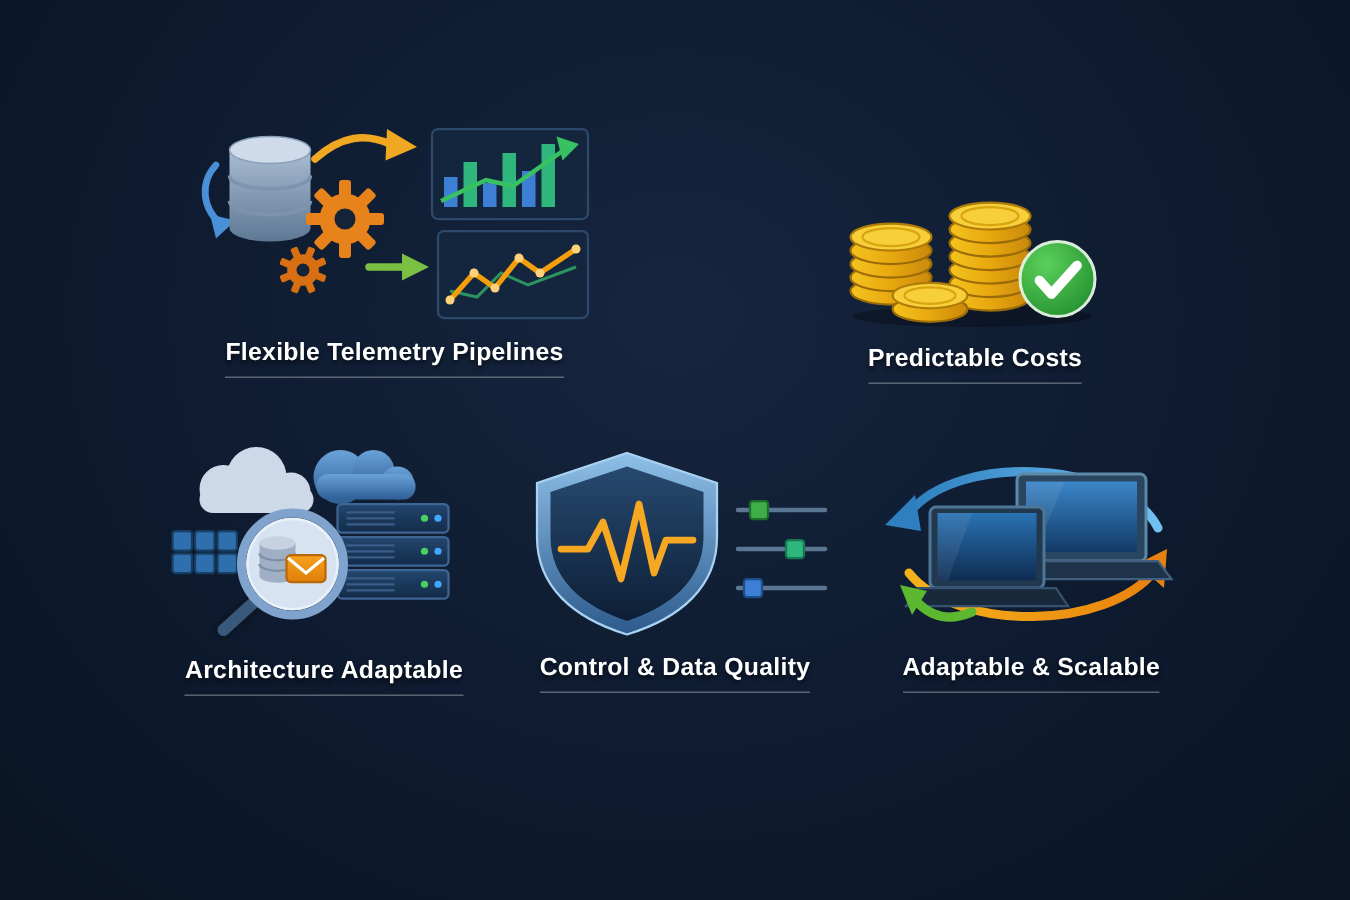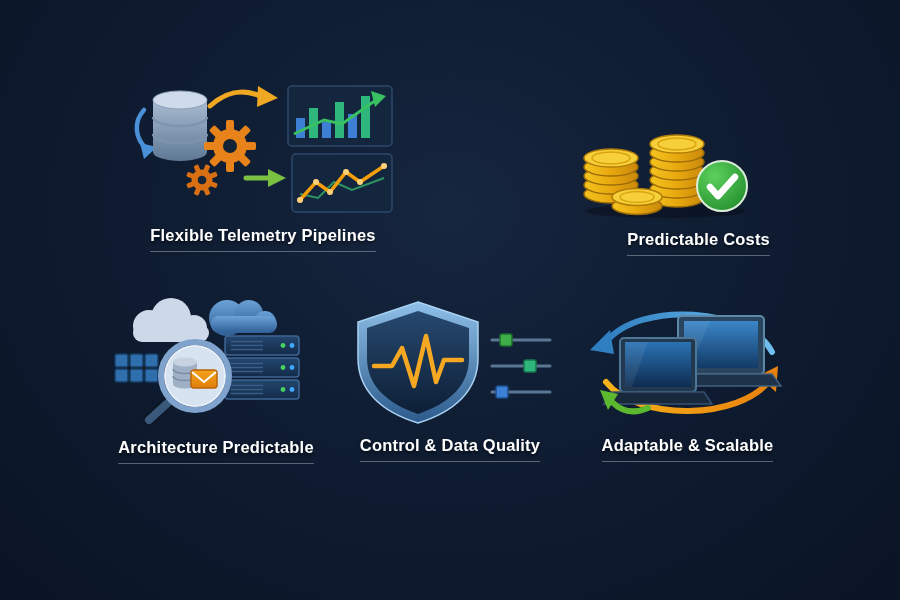--- a/index.html
+++ b/index.html
@@ -28,21 +28,21 @@
     padding-bottom: 6px;
     color: #ffffff;
     font-size: 16.5px;
     font-weight: 700;
     letter-spacing: 0.2px;
     white-space: nowrap;
     text-shadow: 0 2px 3px rgba(0,0,0,0.6);
     border-bottom: 1px solid rgba(255,255,255,0.32);
   }
   #f1 { left: 118px; top: 84px;  width: 290px; }
-  #f2 { left: 530px; top: 92px;  width: 240px; align-items: flex-end; }
+  #f2 { left: 530px; top: 92px;  width: 240px; }
   #f3 { left: 96px;  top: 288px; width: 240px; }
   #f4 { left: 340px; top: 298px; width: 220px; }
   #f5 { left: 580px; top: 298px; width: 215px; }
 </style>
 </head>
 <body>
 
 <div class="canvas">
 
   <div class="feature" id="f1">
@@ -254,21 +254,21 @@
             <g>
               <rect x="92" y="82" width="26" height="18" rx="3" fill="url(#env3)" stroke="#b96607" stroke-width="1.5"></rect>
               <polyline points="93,84 105,94 117,84" fill="none" stroke="#ffffff" stroke-width="2"></polyline>
             </g>
           </g>
           <circle cx="96" cy="88" r="34" fill="none" stroke="#7fa3cc" stroke-width="6"></circle>
           <circle cx="96" cy="88" r="30" fill="none" stroke="#eef4fb" stroke-width="1.5" opacity="0.8"></circle>
         </g>
       </svg>
     </div>
-    <div class="label">Architecture Predictable</div>
+    <div class="label">Architecture Adaptable</div>
   </div>
 
   <div class="feature" id="f5">
     <div class="icon-wrap">
       <svg width="215" height="128" viewBox="0 0 215 128">
         <defs>
           <linearGradient id="scr5a" x1="0" y1="0" x2="0" y2="1">
             <stop offset="0" stop-color="#3b86c8"></stop>
               <stop offset="1" stop-color="#123a66"></stop>
           </linearGradient>

